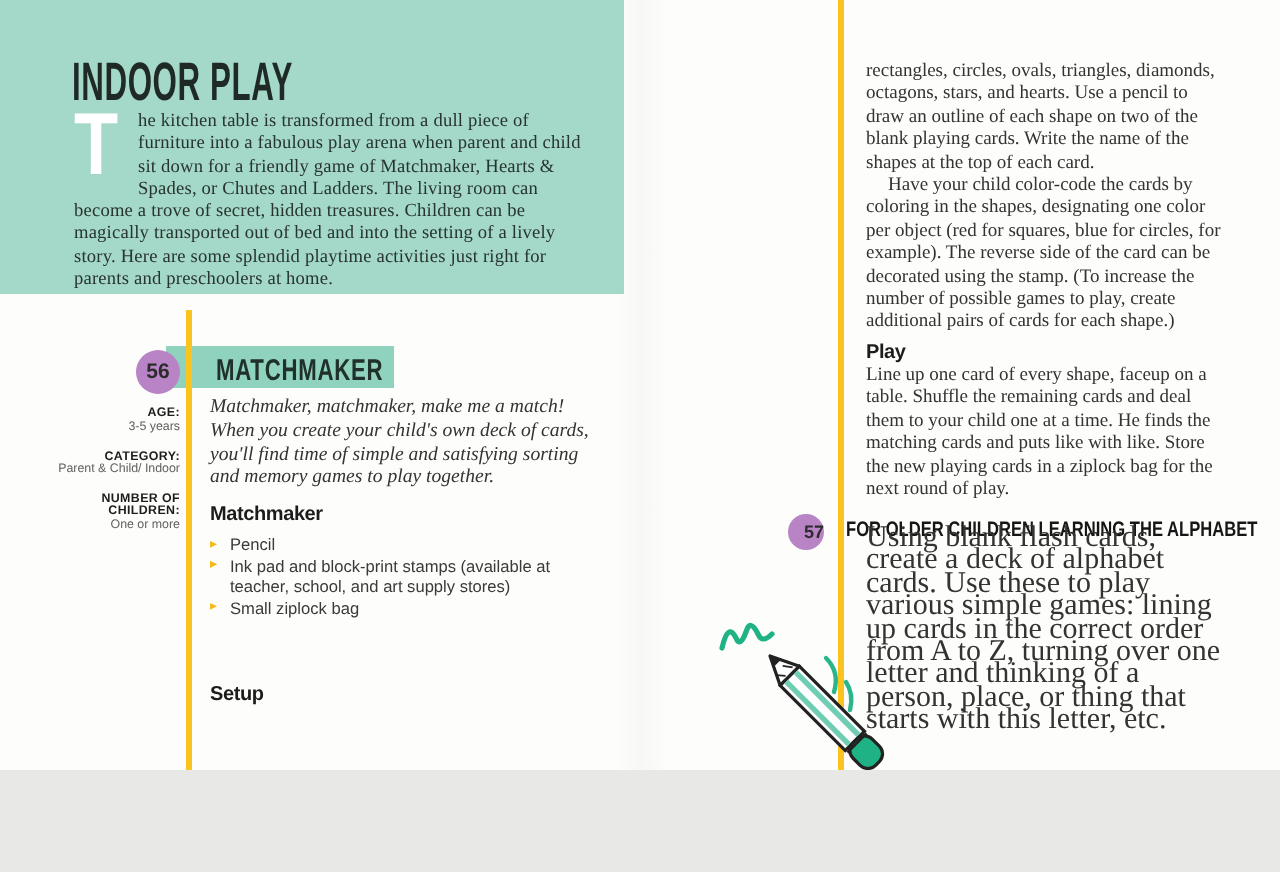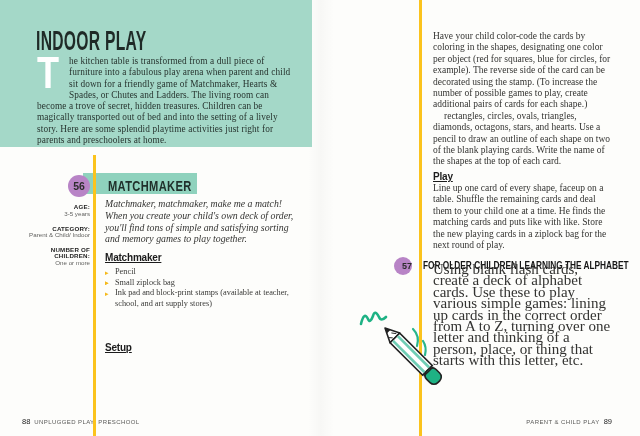--- a/index.html
+++ b/index.html
@@ -1,18 +1,18 @@
 <!DOCTYPE html>
 <html><head>
 <meta charset="utf-8">
 <style>
   * { margin:0; padding:0; box-sizing:border-box; }
   html,body { background:#e8e8e6; }
   #canvas {
-    position:relative; width:640px; height:436px; background:#fdfdfb;
+    position:relative; width:640px; height:385px; background:#fdfdfb;
     overflow:hidden; font-family:"Liberation Serif", serif; color:#3a3a38;
   }
   .abs { position:absolute; }
 
   
   .teal-block { left:0; top:8; width:312px; height:147px; background:#a4d8c8; }
   .chapter-title {
     left:36px; top:26px; font-family:"Liberation Sans", sans-serif;
     font-weight:bold; font-size:27px; color:#1f2a27; letter-spacing:0.5px;
     transform:scaleX(0.58); transform-origin:left top; white-space:nowrap;
@@ -54,28 +54,28 @@
   .meta-label { font-weight:bold; font-size:6.2px; line-height:5.8px; color:#1d1d1d; letter-spacing:0.2px; }
   .meta-value { font-size:6.2px; line-height:5.8px; color:#61615f; margin-top:1px; }
 
   
   .tagline {
     left:105px; top:198px; width:200px; font-style:italic; font-size:9.8px;
     line-height:11.8px; color:#333331;
   }
   .sec-heading {
     font-family:"Liberation Sans", sans-serif; font-weight:bold; font-size:10px;
-    color:#1c1c1c; text-decoration:underline; letter-spacing:-0.2px;
+    color:#1c1c1c; letter-spacing:-0.2px;
   }
   .h-materials { left:105px; top:252px; }
   .h-setup    { left:105px; top:342px;text-align:right; }
   .h-play     { left:433px; top:171px; }
   .materials-list { left:105px; top:267px; width:200px; list-style:none; }
   .materials-list li {
-    position:relative; padding-left:10px; font-family:Liberation Serif, serif;
+    position:relative; padding-left:10px; font-family:Liberation Sans, sans-serif;
     font-size:8.3px; line-height:10.6px; color:#3a3a38;
   }
   .bullet-glyph { position:absolute; left:0; top:0.5px; font-size:7px; color:#f5b91c; }
   .setup-text { left:105px; top:354px; width:203px; font-size:9.5px; line-height:11.7px; color:#333331; }
 
   
   .right-col-paras { left:433px; top:31px; width:179px; font-size:9.5px; line-height:11.4px; color:#333331; }
   .right-col-paras p + p { text-indent:11px; }
   .play-text { left:433px; top:183px; width:179px; font-size:9.5px; line-height:11.4px; color:#333331; }
   .var-title {
@@ -131,59 +131,59 @@
         <div class="meta-label">CATEGORY:</div>
         <div class="meta-value">Parent &amp; Child/ Indoor</div>
       </div>
 
       <div class="meta-group">
         <div class="meta-label">NUMBER OF CHILDREN:</div>
         <div class="meta-value">One or more</div>
       </div>
     </div>
 
-  <div class="abs tagline">Matchmaker, matchmaker, make me a match! When you create your child's own deck of order, you'll find tons of simple and satisfying sorting and memory games to play together.</div>
+  <div class="abs tagline">Matchmaker, matchmaker, make me a match! When you create your child's own deck of cards, you'll find time of simple and satisfying sorting and memory games to play together.</div>
 
   <div class="abs sec-heading h-materials">Matchmaker</div>
   <ul class="abs materials-list">
 
       <li>
         <span class="bullet-glyph">▸</span>
         <span>Pencil</span>
       </li>
 
       <li>
         <span class="bullet-glyph">▸</span>
       </li>
 
 
       <li>
         <span class="bullet-glyph">▸</span>
+        <span>Ink pad and block-print stamps (available at teacher, school, and art supply stores)</span>
+      </li>
+
+      <li>
+        <span class="bullet-glyph">▸</span>
         <span>Small ziplock bag</span>
-      </li>
-
-      <li>
-        <span class="bullet-glyph">▸</span>
-        <span>Ink pad and block-print stamps (available at teacher, school, and art supply stores)</span>
       </li>
     </ul>
 
   <div class="abs sec-heading h-setup">Setup</div>
 
   <div class="abs footer footer-left">
     <span class="pg-num">88</span><span class="pg-label">UNPLUGGED PLAY: PRESCHOOL</span>
   </div>
 
   <div class="abs yline yline-right"></div>
 
   <div class="abs right-col-paras">
 
+      <p>rectangles, circles, ovals, triangles, diamonds, octagons, stars, and hearts. Use a pencil to draw an outline of each shape on two of the blank playing cards. Write the name of the shapes at the top of each card.</p>
+
       <p>Have your child color-code the cards by coloring in the shapes, designating one color per object (red for squares, blue for circles, for example). The reverse side of the card can be decorated using the stamp. (To increase the number of possible games to play, create additional pairs of cards for each shape.)</p>
-
-      <p>rectangles, circles, ovals, triangles, diamonds, octagons, stars, and hearts. Use a pencil to draw an outline of each shape on two of the blank playing cards. Write the name of the shapes at the top of each card.</p>
     </div>
 
   <div class="abs sec-heading h-play">Play</div>
   <div class="abs play-text">Line up one card of every shape, faceup on a table. Shuffle the remaining cards and deal them to your child one at a time. He finds the matching cards and puts like with like. Store the new playing cards in a ziplock bag for the next round of play.</div>
 
   <div class="abs num-badge badge-57">57</div>
   <div class="abs var-title">FOR OLDER CHILDREN LEARNING THE ALPHABET</div>
   <div class="abs var-text">Using blank flash cards, create a deck of alphabet cards. Use these to play various simple games: lining up cards in the correct order from A to Z, turning over one letter and thinking of a person, place, or thing that starts with this letter, etc.</div>
 
   <div class="abs footer footer-right">

